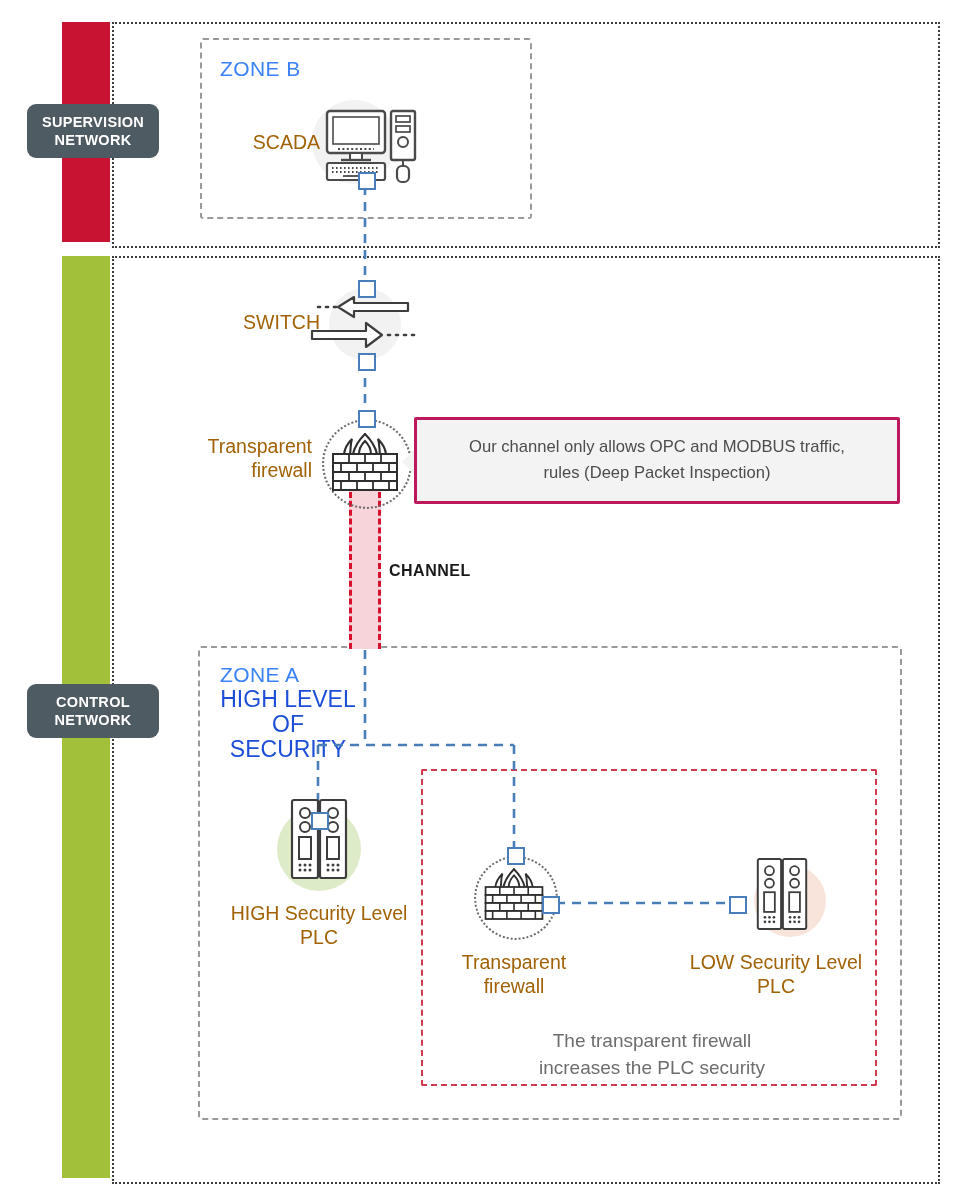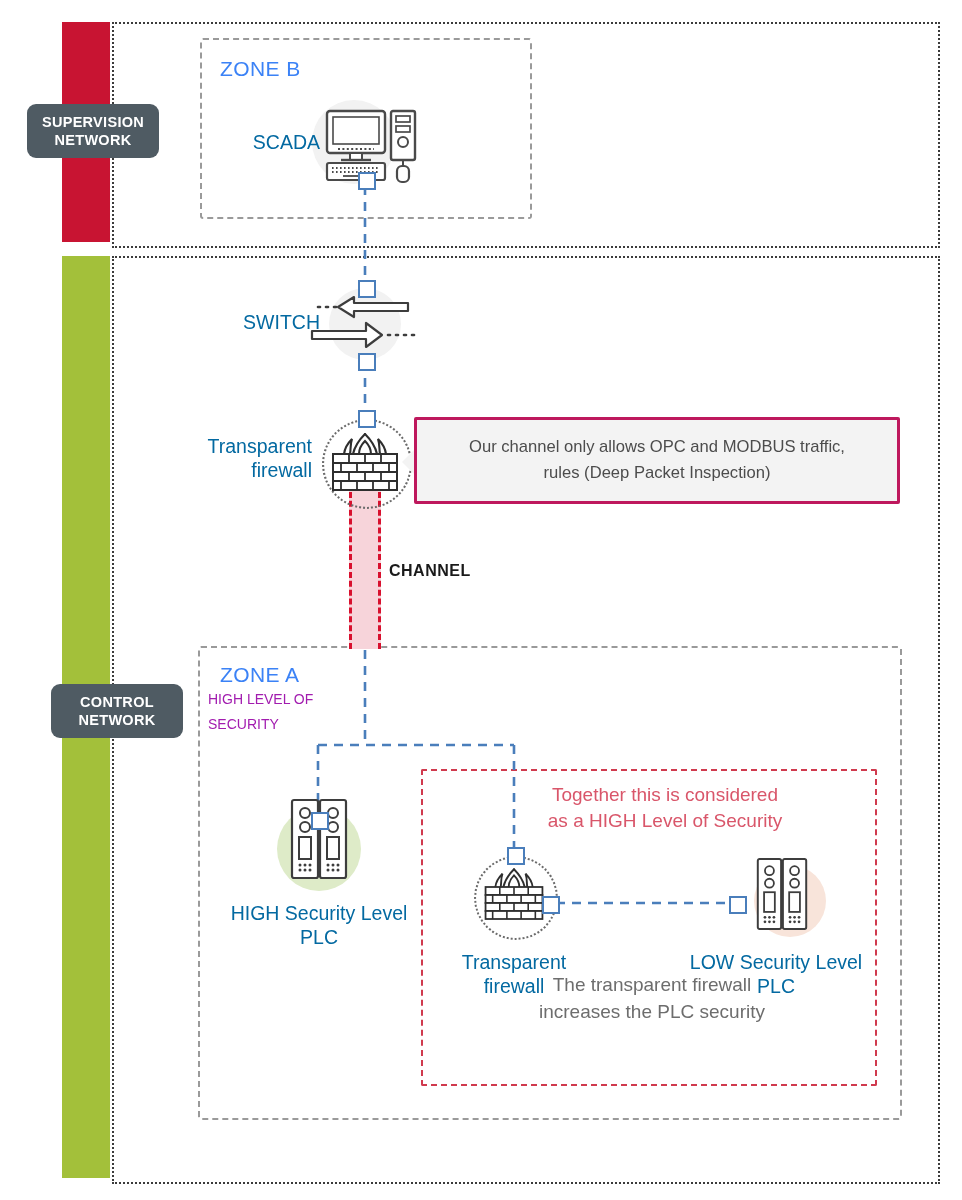--- a/index.html
+++ b/index.html
@@ -36,21 +36,21 @@
     font-weight: bold;
     font-size: 14.5px;
     line-height: 18px;
     letter-spacing: 0.3px;
     text-align: center;
     padding: 9px 10px;
     width: 132px;
     box-sizing: border-box;
   }
   .netbadge.supervision { left: 27px; top: 104px; }
-  .netbadge.control     { left: 27px; top: 684px; margin-left: 24px; }
+  .netbadge.control     { left: 27px; top: 684px; }
   .netbadge div { white-space: nowrap; }
 
   
   .netregion {
     position: absolute;
     border: 2.5px dotted #3b3b3b;
   }
   .netregion.supervision { left: 112px; top: 22px;  width: 824px; height: 222px; }
   .netregion.control     { left: 112px; top: 256px; width: 824px; height: 924px; }
 
@@ -69,23 +69,24 @@
     font-size: 21px;
     font-weight: normal;
     color: #3b82f6;
     letter-spacing: 0.4px;
   }
   .zone-title.b { left: 220px; top: 57px; }
   .zone-title.a { left: 220px; top: 663px; }
 
   .zone-sub {
     position: absolute;
-    font-size: 14px;
-    color: #a21caf;
+    font-size: 23px;
+    color: #1d4ed8;
     line-height: 25px;
+    text-align: center;
     width: 160px;
     left: 208px;
     top: 687px;
   }
 
   
   .redbox {
     position: absolute;
     left: 421px; top: 769px;
     width: 452px; height: 313px;
@@ -108,21 +109,21 @@
     left: 389px; top: 562px;
     font-size: 16px;
     font-weight: bold;
     color: #1a1a1a;
     letter-spacing: 0.5px;
   }
 
   
   .node-label {
     position: absolute;
-    color: #0369a1;
+    color: #a16207;
     font-size: 19.5px;
     line-height: 24px;
     text-align: center;
   }
 
   
   .callout {
     position: absolute;
     left: 414px; top: 417px;
     width: 486px;
@@ -153,21 +154,21 @@
     line-height: 26px;
     text-align: center;
   }
   .red-note.top    { left: 490px; top: 782px; width: 350px; }
   .grey-note {
     position: absolute;
     color: #6d6d6d;
     font-size: 19px;
     line-height: 27px;
     text-align: center;
-    left: 497px; top: 971px; width: 310px;
+    left: 497px; top: 1027px; width: 310px;
   }
 
   
   .halo { position: absolute; border-radius: 50%; }
   .halo.scada  { left: 312px; top: 100px;  width: 84px;  height: 84px;  background: #F2F2F2; }
   .halo.switch { left: 329px; top: 288px;  width: 72px;  height: 72px;  background: #F2F2F2; }
   .halo.plc-hi { left: 277px; top: 807px;  width: 84px;  height: 84px;  background: #DEEBC8; }
   .halo.plc-lo { left: 754px; top: 865px;  width: 72px;  height: 72px;  background: #F8E4DA; }
 
   .dotcircle {
@@ -441,22 +442,18 @@
           <circle cx="48" cy="67" r="1.5"></circle>
         <circle cx="38" cy="72" r="1.5"></circle>
           <circle cx="43" cy="72" r="1.5"></circle>
           <circle cx="48" cy="72" r="1.5"></circle>
       </g>
     </svg>
   </div>
   <div class="abs" style="left:729px; top:896px; width:14px; height:14px; border:2.2px solid #4A7EBB; background:#fff;"></div>
   <div class="node-label" style="left:670px; top:950px; width:212px;">LOW Security Level PLC</div>
 
-  <div class="red-note top">
-    <div>Together this is considered</div>
-    <div>as a HIGH Level of Security</div>
-  </div>
   <div class="grey-note">
     <div>The transparent firewall</div>
     <div>increases the PLC security</div>
   </div>
 
 </div>
 
 </body></html>

